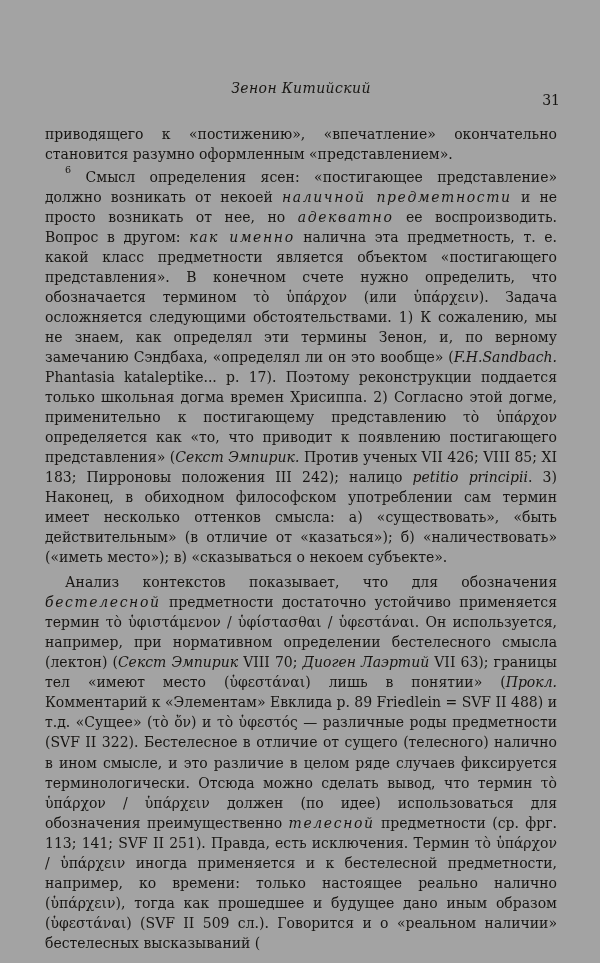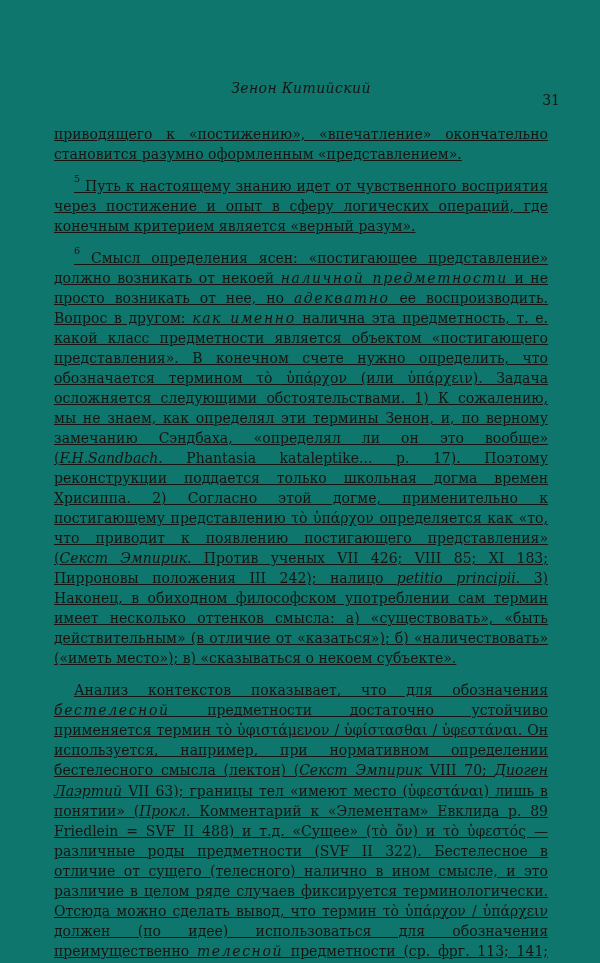--- a/index.html
+++ b/index.html
@@ -31,24 +31,23 @@
     font-style: italic;
     letter-spacing: 0.4px;
   }
   .page-number {
     position: absolute;
     right: 0;
     top: 12px;
     font-style: normal;
   }
   .text-block p {
-    margin: 12px;
+    margin: 3px;
     text-align: justify;
     text-justify: inter-word;
-    text-decoration: underline;
   }
   .text-block p.indent {
     text-indent: 20px;
   }
   .text-block p.space-before {
     margin-top: 5px;
   }
   .seg-normal { font-style: normal; }
   .seg-italic { font-style: italic; }
   .seg-emphasis {
@@ -58,24 +57,23 @@
   sup.seg-sup {
     font-size: 0.68em;
     line-height: 0;
     position: relative;
     top: -0.35em;
   }
 </style>
 </head>
 <body style="background: rgb(251, 250, 247);">
 
-<div class="page" style="background: #0f766e; color: rgb(23, 21, 18);">
+<div class="page" style="background: #a3a3a3; color: rgb(23, 21, 18);">
   <header class="running-head">
     <span class="running-title">Зенон Китийский</span>
     <span class="page-number">31</span>
   </header>
   <main class="text-block" id="paragraphs">
       <p class=""><span class="seg-normal">приводящего к «постижению», «впечатление» окончательно становится разумно оформленным «представлением».</span></p>
-      <p class="indent"><sup class="seg-sup">5</sup><span class="seg-normal"> Путь к настоящему знанию идет от чувственного восприятия через постижение и опыт в сферу логических операций, где конечным критерием является «верный разум».</span></p>
       <p class="indent"><sup class="seg-sup">6</sup><span class="seg-normal"> Смысл определения ясен: «постигающее представление» должно возникать от некоей </span><span class="seg-emphasis">наличной предметности</span><span class="seg-normal"> и не просто возникать от нее, но </span><span class="seg-emphasis">адекватно</span><span class="seg-normal"> ее воспроизводить. Вопрос в другом: </span><span class="seg-emphasis">как именно</span><span class="seg-normal"> налична эта предметность, т. е. какой класс предметности является объектом «постигающего представления». В конечном счете нужно определить, что обозначается термином τὸ ὑπάρχον (или ὑπάρχειν). Задача осложняется следующими обстоятельствами. 1) К сожалению, мы не знаем, как определял эти термины Зенон, и, по верному замечанию Сэндбаха, «определял ли он это вообще» (</span><span class="seg-italic">F.H.Sandbach.</span><span class="seg-normal"> Phantasia kataleptike... p. 17). Поэтому реконструкции поддается только школьная догма времен Хрисиппа. 2) Согласно этой догме, применительно к постигающему представлению τὸ ὑπάρχον определяется как «то, что приводит к появлению постигающего представления» (</span><span class="seg-italic">Секст Эмпирик.</span><span class="seg-normal"> Против ученых VII 426; VIII 85; XI 183; Пирроновы положения III 242); налицо </span><span class="seg-italic">petitio principii</span><span class="seg-normal">. 3) Наконец, в обиходном философском употреблении сам термин имеет несколько оттенков смысла: а) «существовать», «быть действительным» (в отличие от «казаться»); б) «наличествовать» («иметь место»); в) «сказываться о некоем субъекте».</span></p>
       <p class="indent space-before"><span class="seg-normal">Анализ контекстов показывает, что для обозначения </span><span class="seg-emphasis">бестелесной</span><span class="seg-normal"> предметности достаточно устойчиво применяется термин τὸ ὑφιστάμενον / ὑφίστασθαι / ὑφεστάναι. Он используется, например, при нормативном определении бестелесного смысла (лектон) (</span><span class="seg-italic">Секст Эмпирик</span><span class="seg-normal"> VIII 70; </span><span class="seg-italic">Диоген Лаэртий</span><span class="seg-normal"> VII 63); границы тел «имеют место (ὑφεστάναι) лишь в понятии» (</span><span class="seg-italic">Прокл.</span><span class="seg-normal"> Комментарий к «Элементам» Евклида p. 89 Friedlein = SVF II 488) и т.д. «Сущее» (τὸ ὄν) и τὸ ὑφεστός — различные роды предметности (SVF II 322). Бестелесное в отличие от сущего (телесного) налично в ином смысле, и это различие в целом ряде случаев фиксируется терминологически. Отсюда можно сделать вывод, что термин τὸ ὑπάρχον / ὑπάρχειν должен (по идее) использоваться для обозначения преимущественно </span><span class="seg-emphasis">телесной</span><span class="seg-normal"> предметности (ср. фрг. 113; 141; SVF II 251). Правда, есть исключения. Термин τὸ ὑπάρχον / ὑπάρχειν иногда применяется и к бестелесной предметности, например, ко времени: только настоящее реально налично (ὑπάρχειν), тогда как прошедшее и будущее дано иным образом (ὑφεστάναι) (SVF II 509 сл.). Говорится и о «реальном наличии» бестелесных высказываний (</span></p>
     </main>
 </div>
 
 </body></html>

